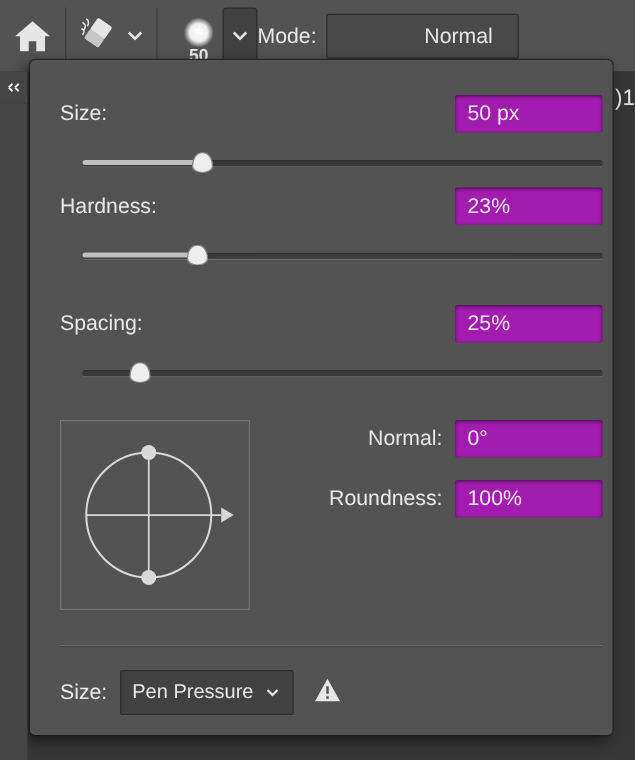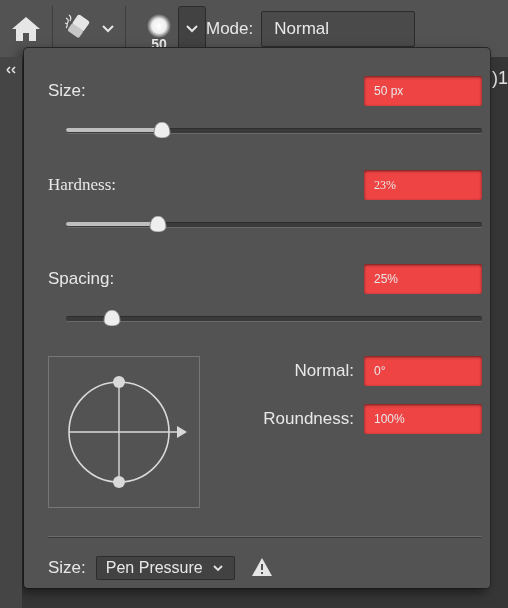--- a/index.html
+++ b/index.html
@@ -80,20 +80,21 @@
     background:#4a4a4a;
     border:1px solid #2c2c2c;
     border-radius:2px;
     padding:0 20px 0 12px;
     display:flex;
     align-items:center;
     font-size:17px;
     color:#e8e8e8;
     flex:1;
     max-width:120px;
+    justify-content:flex-end;
   }
 
   
   .expander {
     position:absolute;
     left:0;
     top:57px;
     width:22px;
     height:26px;
     background:#454545;
@@ -123,25 +124,25 @@
     justify-content:space-between;
     margin-top:4px;
   }
   .row-label {
     font-size:17px;
     color:#e8e8e8;
   }
   .field {
     width:118px;
     height:30px;
-    background:#ef4444;
+    background:#a21caf;
     box-shadow: inset 0 1px 3px rgba(0,0,0,.6);
     border-radius:2px;
     color:#e8e8e8;
-    font-size:12px;
+    font-size:17px;
     display:flex;
     align-items:center;
     padding:0 10px;
     box-sizing:border-box;
   }
   .slider-wrap {
     margin-top:22px;
     margin-left:18px;
     margin-right:0;
     position:relative;
@@ -163,21 +164,21 @@
   }
   .thumb {
     position:absolute;
     top:-6px;
     width:18px;
     height:16px;
     transform:translateX(-50%);
   }
   .thumb svg { display:block; }
 
-  .group2 { margin-top:36px;font-family:Liberation Serif, serif; }
+  .group2 { margin-top:16px; }
   .group3 { margin-top:36px; }
 
   .angle-block {
     display:flex;
     margin-top:34px;
     align-items:flex-start;
   }
   .angle-preview {
     width:150px;
     height:150px;
@@ -208,21 +209,21 @@
     margin-top:28px;
   }
 
   .bottom-row {
     display:flex;
     align-items:center;
     gap:10px;
     margin-top:18px;
   }
   .pen-select {
-    height:24px;
+    height:36px;
     background:#424242;
     border-radius:2px;
     box-shadow: inset 0 0 0 1px #2d2d2d;
     display:flex;
     align-items:center;
     padding:0 10px;
     gap:8px;
     font-size:16px;
     color:#e8e8e8;
     justify-content:flex-end;

